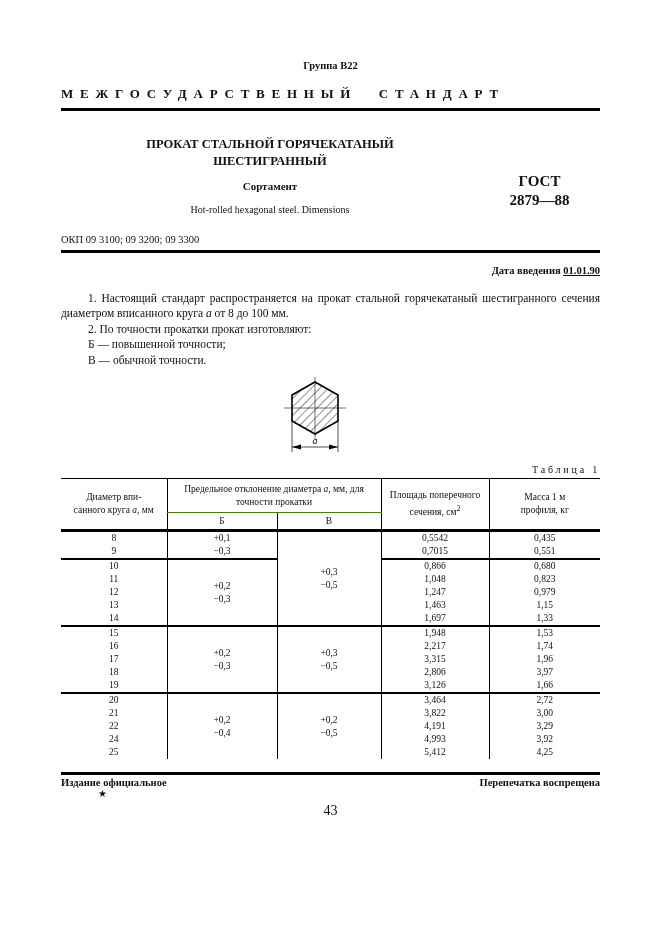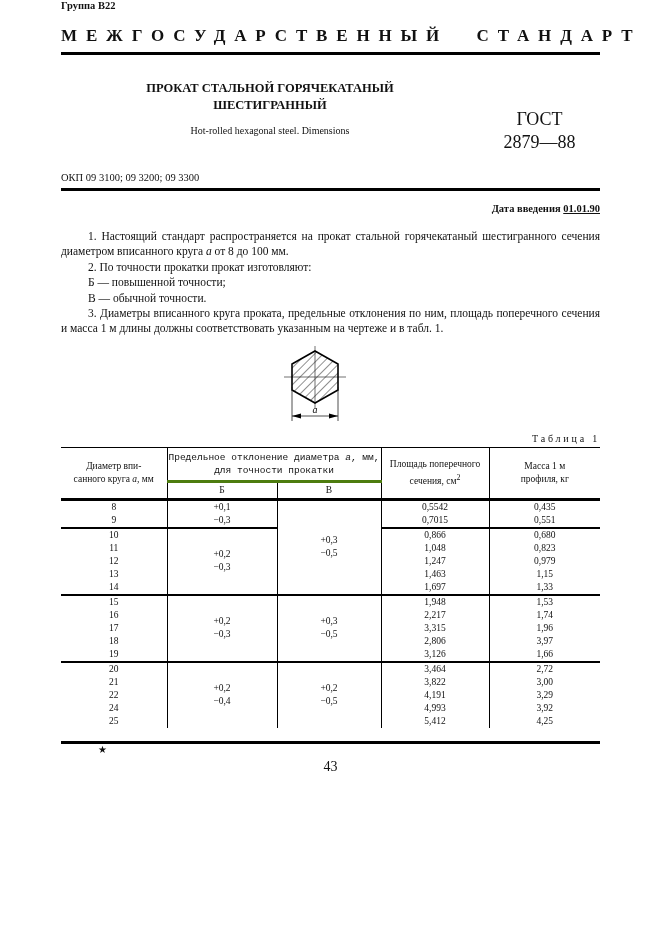--- a/index.html
+++ b/index.html
@@ -9,42 +9,43 @@
     background: #ffffff;
     color: #111;
     font-family: "Liberation Serif", "DejaVu Serif", serif;
     position: relative;
     overflow: hidden;
     margin: 0 auto;
   }
   .content { margin: 0 61px; width: 539px; }
 
   .group-label {
-    text-align: left;
+    padding-top: 60px;
+    text-align: center;
     font-weight: bold;
     font-size: 10.5px;
   }
   .std-type {
     margin-top: 15px;
     font-weight: bold;
-    font-size: 17px;
+    font-size: 13px;
     letter-spacing: 0.52em;
     word-spacing: 0.9em;
     white-space: nowrap;
   }
   .rule { border: none; border-top: 3px solid #000; margin-top: 6px; }
   .rule2 { border: none; border-top: 3px solid #000; margin-top: 5px; }
 
   .title-block { display: flex; margin-top: 25px; }
   .title-left { width: 418px; text-align: center; }
   .title-right { width: 121px; text-align: center; }
   .doc-title { font-weight: bold; font-size: 12.5px; line-height: 1.32; }
   .doc-subtitle { font-weight: bold; font-size: 11px; margin-top: 11px; }
   .doc-title-en { font-size: 10px; margin-top: 12px; }
-  .gost-block { margin-top: 28px; font-weight: normal; font-size: 18px; line-height: 1.25; }
+  .gost-block { margin-top: 36px; font-weight: bold; font-size: 15px; line-height: 1.25; }
 
   .okp { margin-top: 19px; font-size: 10.5px; }
 
   .intro-date { margin-top: 12px; text-align: right; font-weight: bold; font-size: 10.5px; }
   .intro-date .date { text-decoration: underline; margin-top: 16px; }
 
   .body-text { margin-top: 15px; font-size: 11.5px; line-height: 1.34; text-align: justify; }
   .body-text p { text-indent: 27px; }
   .body-text .var { font-style: italic; }
 
@@ -69,21 +70,21 @@
     text-align: center;
     vertical-align: middle;
     font-size: 9.5px;
     line-height: 13px;
     padding: 0;
   }
   
   td.cb, td.cv, td.ca, td.cm, td.hdev { border-left: 1px solid #000; }
   
   thead td { font-size: 8.5px; line-height: 1.25; padding: 2px 3px; }
-  td.hdev { border-bottom: 3px solid #4d7c0f; height: 34px; font-family: Liberation Mono, monospace; }
+  td.hdev { border-bottom: 1px solid #4d7c0f; height: 34px; }
   td.hsub { height: 18px; }
   thead td.hspan, thead td.hsub { border-bottom: 3px solid #000; }
   thead .var { font-style: italic; }
   
   tr.grp td { border-top: 2px solid #000; }
   td.tol { line-height: 11.5px; }
   tbody td { height: 13px; }
 
   .footer-rule { border: none; border-top: 3px solid #000; margin-top: 13px; }
   .footer-row { display: flex; justify-content: space-between; font-weight: bold; font-size: 10.5px; margin-top: 2px; }
@@ -100,20 +101,21 @@
 
     <div class="std-type">МЕЖГОСУДАРСТВЕННЫЙ СТАНДАРТ</div>
     <hr class="rule">
 
     <div class="title-block">
       <div class="title-left">
         <div class="doc-title">
           <div>ПРОКАТ СТАЛЬНОЙ ГОРЯЧЕКАТАНЫЙ</div>
           <div>ШЕСТИГРАННЫЙ</div>
         </div>
+        <div class="doc-subtitle">Сортамент</div>
         <div class="doc-title-en">Hot-rolled hexagonal steel. Dimensions</div>
       </div>
       <div class="title-right">
         <div class="gost-block">
           <div>ГОСТ</div>
           <div>2879—88</div>
         </div>
       </div>
     </div>
 
@@ -123,21 +125,20 @@
     <div class="intro-date">
       <span>Дата введения</span>
       <span class="date">01.01.90</span>
     </div>
 
     <div class="body-text">
       <p><span>1. Настоящий стандарт распространяется на прокат стальной горячекатаный шестигранного сечения диаметром вписанного круга </span><span class="var">a</span><span> от 8 до 100 мм.</span></p>
       <p>2. По точности прокатки прокат изготовляют:</p>
       <p>Б — повышенной точности;</p>
       <p>В — обычной точности.</p>
-      <p>3. Диаметры вписанного круга проката, предельные отклонения по ним, площадь поперечного сечения и масса 1 м длины должны соответствовать указанным на чертеже и в табл. 1.</p>
     </div>
 
     <div class="figure-wrap">
       <svg width="120" height="82" viewBox="0 0 120 82">
         <defs>
           <pattern id="hatch" patternUnits="userSpaceOnUse" width="6" height="6" patternTransform="rotate(45)">
             <line x1="0" y1="0" x2="0" y2="6" stroke="#222" stroke-width="1"></line>
           </pattern>
         </defs>
 
@@ -281,17 +282,21 @@
         </tr>
         <tr>
           <td class="cd">25</td>
           <td class="ca">5,412</td>
           <td class="cm">4,25</td>
         </tr>
       </tbody>
     </table>
 
     <hr class="footer-rule">
+    <div class="footer-row">
+      <span>Издание официальное</span>
+      <span>Перепечатка воспрещена</span>
+    </div>
     <div class="footnote-star">★</div>
     <div class="page-number">43</div>
 
   </div>
 </div>
 
 </body></html>

